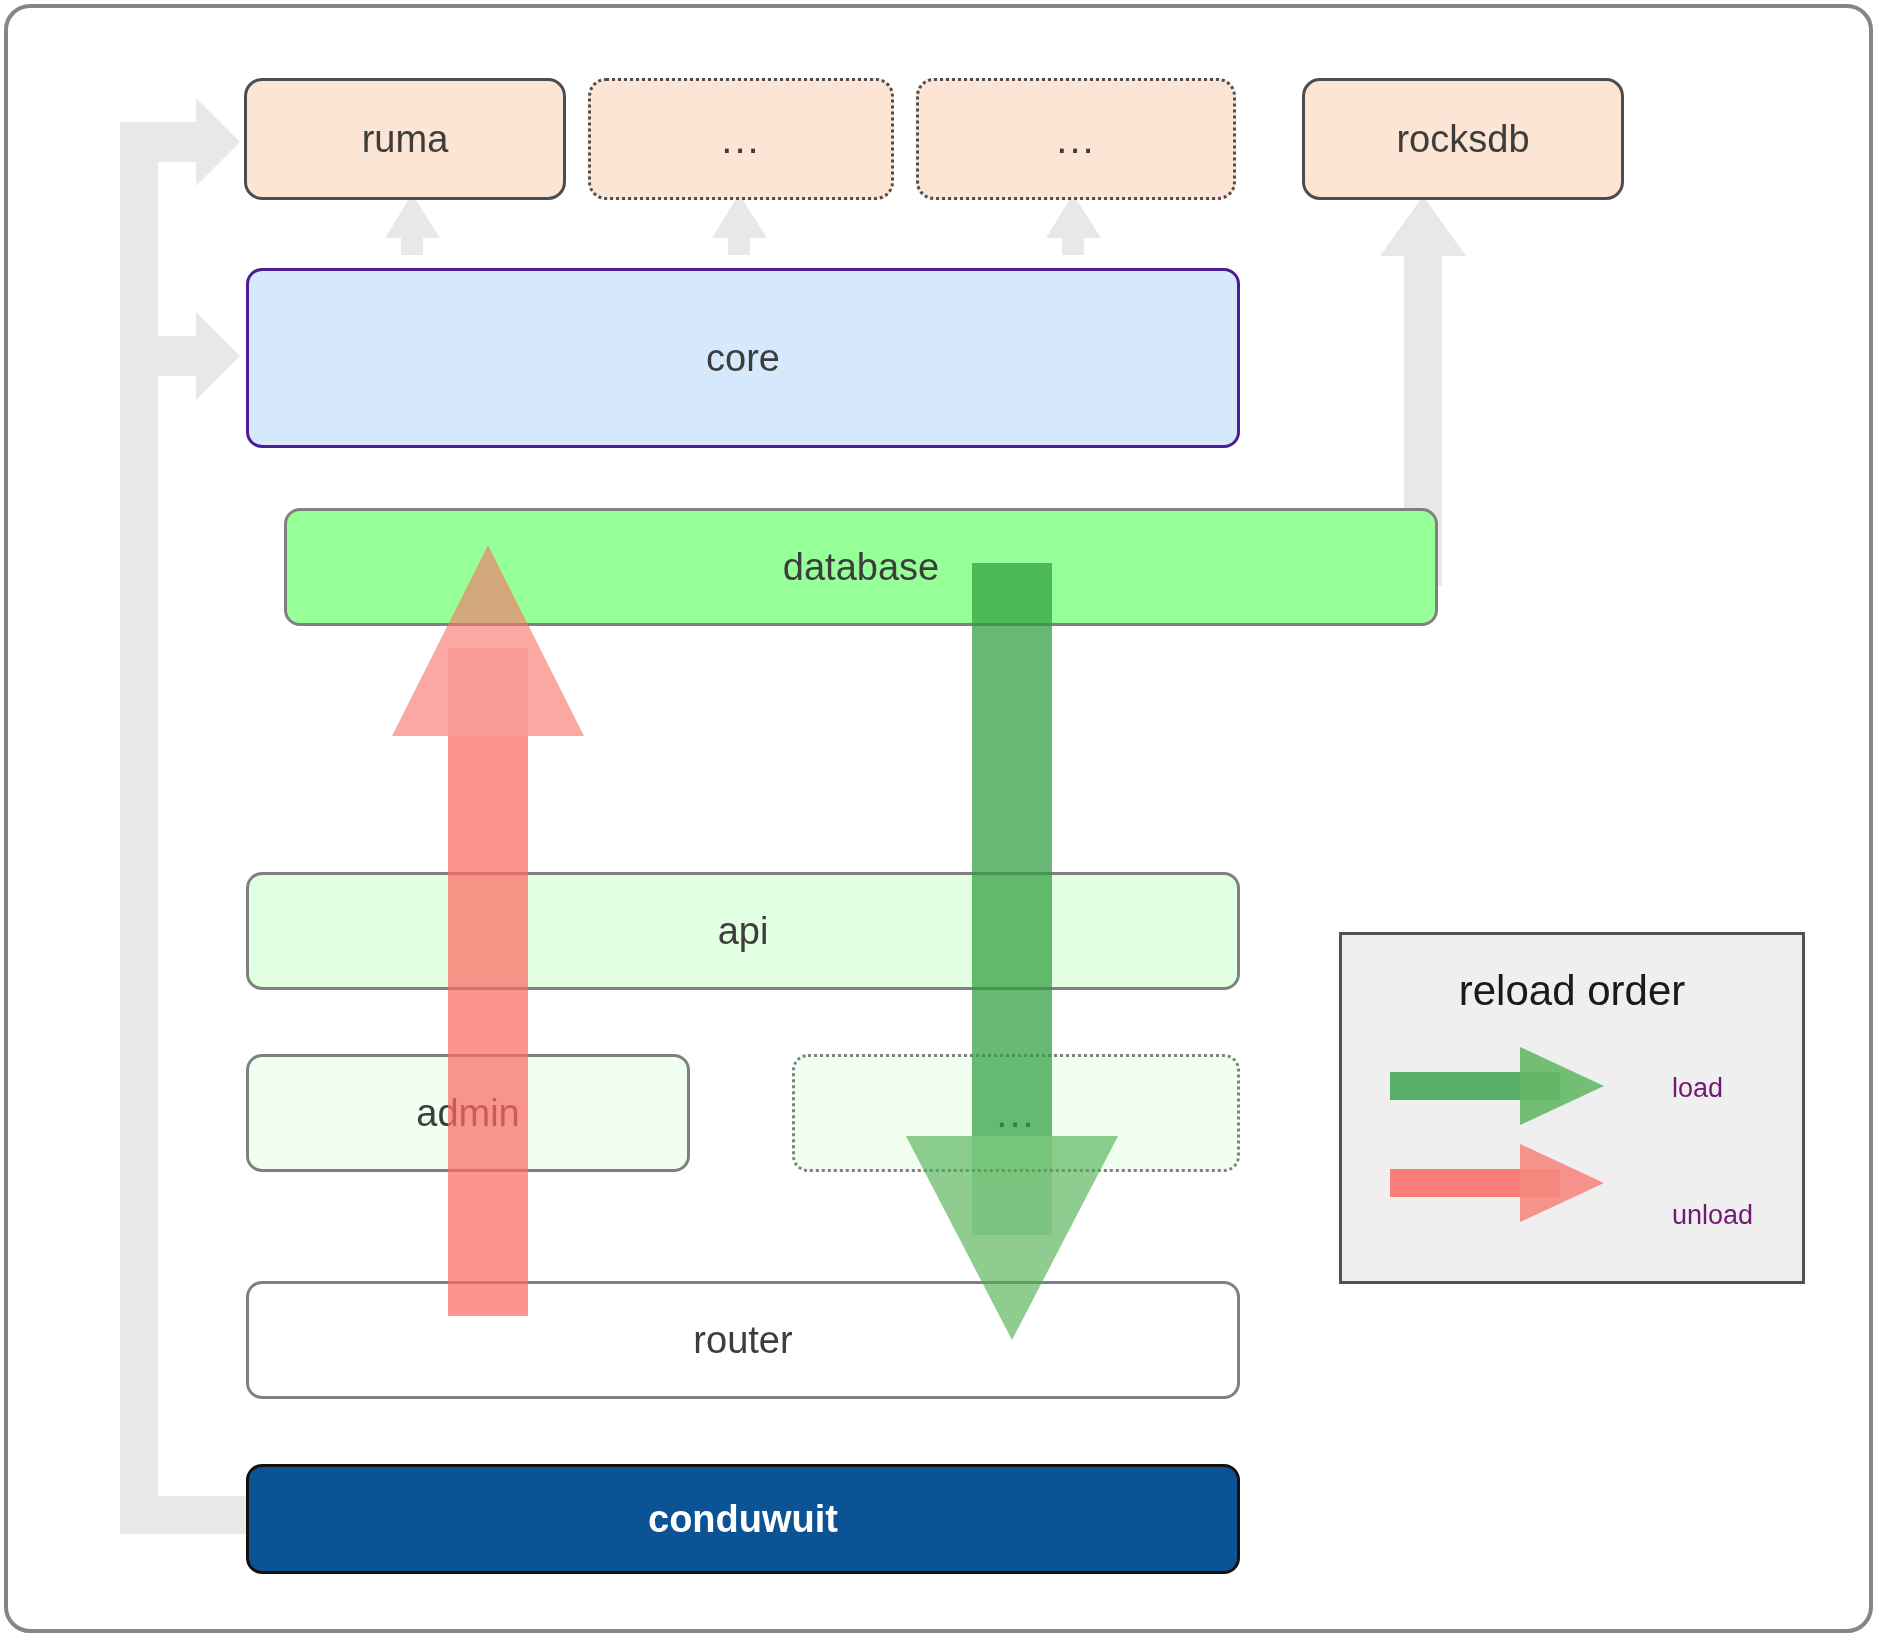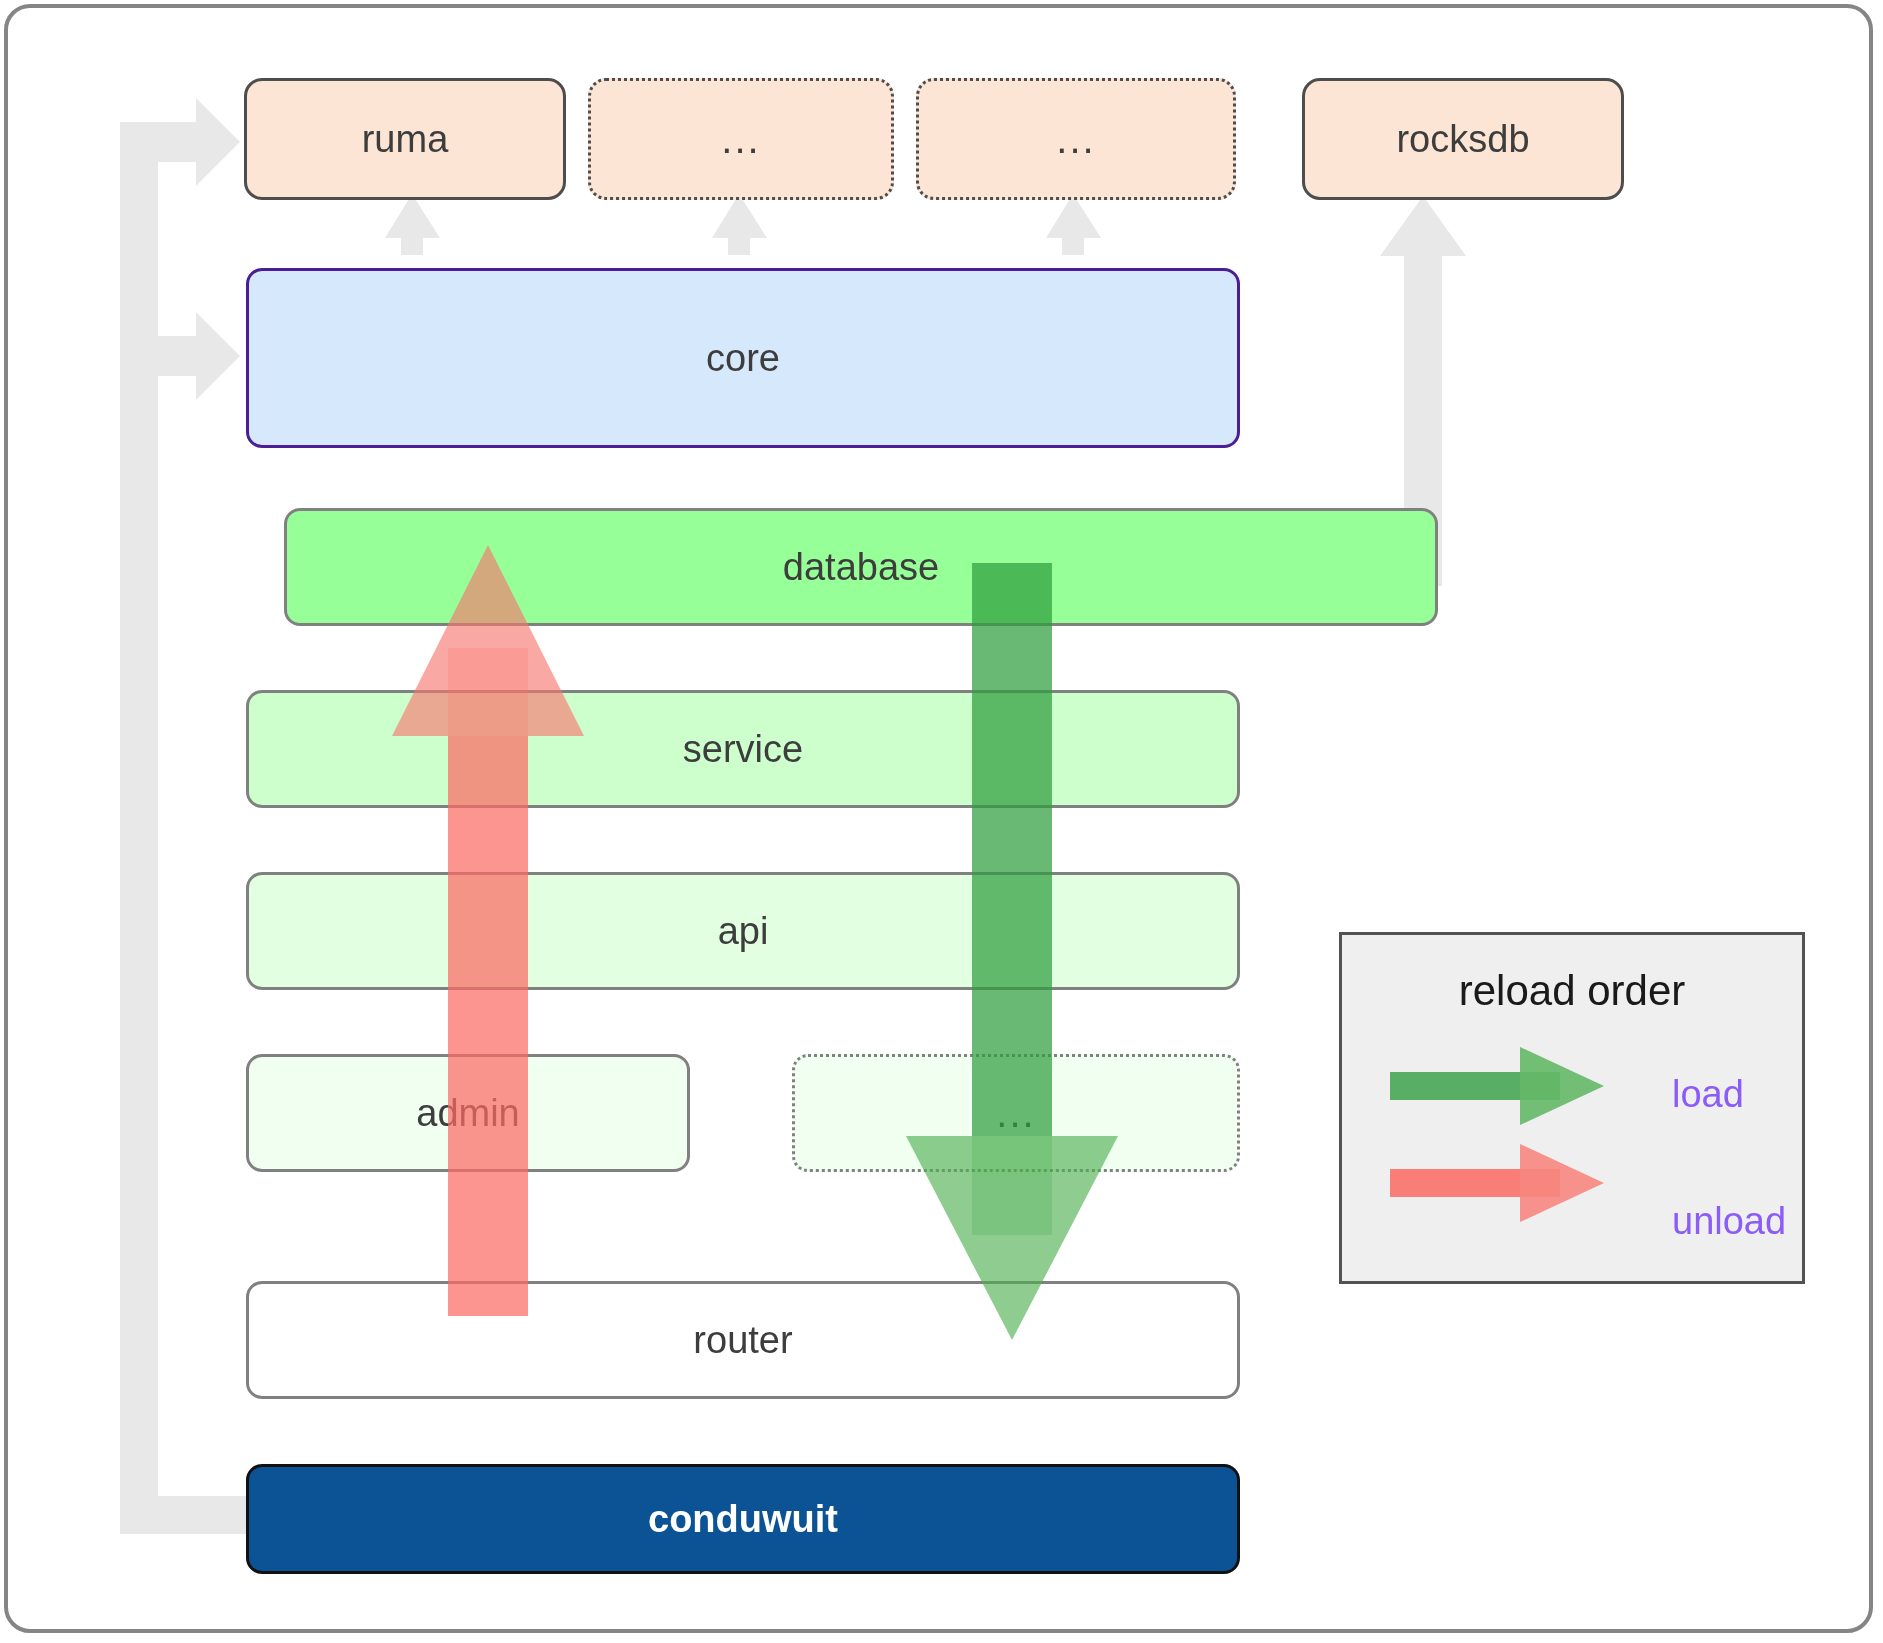--- a/index.html
+++ b/index.html
@@ -87,22 +87,22 @@
   #legend .title {
     position: absolute;
     left: 0; top: 32px;
     width: 100%;
     text-align: center;
     font-size: 42px;
     color: #1a1a1a;
   }
   #legend .lbl {
     position: absolute;
-    font-size: 38px;
-    color: #8b5cf6;
+    font-size: 27px;
+    color: #701a75;
   }
   #legend .lbl.load  { left: 330px; top: 138px; }
   #legend .lbl.unload{ left: 330px; top: 265px; }
 </style>
 </head>
 <body>
 
 <div id="stage">
 
   <div id="frame"></div>
@@ -149,23 +149,20 @@
   </div>
 
   <div class="node core" style="left:246px; top:268px; width:994px; height:180px;">
     <span>core</span>
   </div>
 
   <div class="node lay" style="left:246px; top:508px; width:1154px; height:118px; background:#97ff97;margin-left:38px;">
     <span>database</span>
   </div>
 
-  <div class="node lay" style="left:246px; top:690px; width:994px; height:118px; background:#cdffcd;">
-    <span>service</span>
-  </div>
 
   <div class="node lay" style="left:246px; top:872px; width:994px; height:118px; background:#e2ffe2;">
     <span>api</span>
   </div>
 
   <div class="node lay" style="left:246px; top:1054px; width:444px; height:118px; background:#f0fff0;">
     <span>admin</span>
   </div>
 
   <div class="node lay-dotted" style="left:792px; top:1054px; width:448px; height:118px; background:#f0fff0;">

